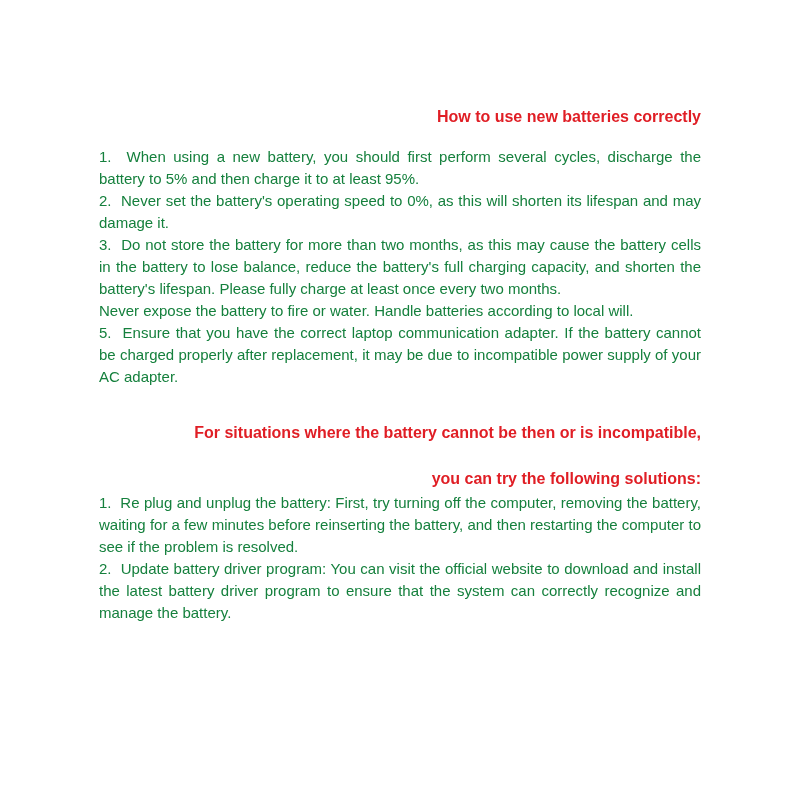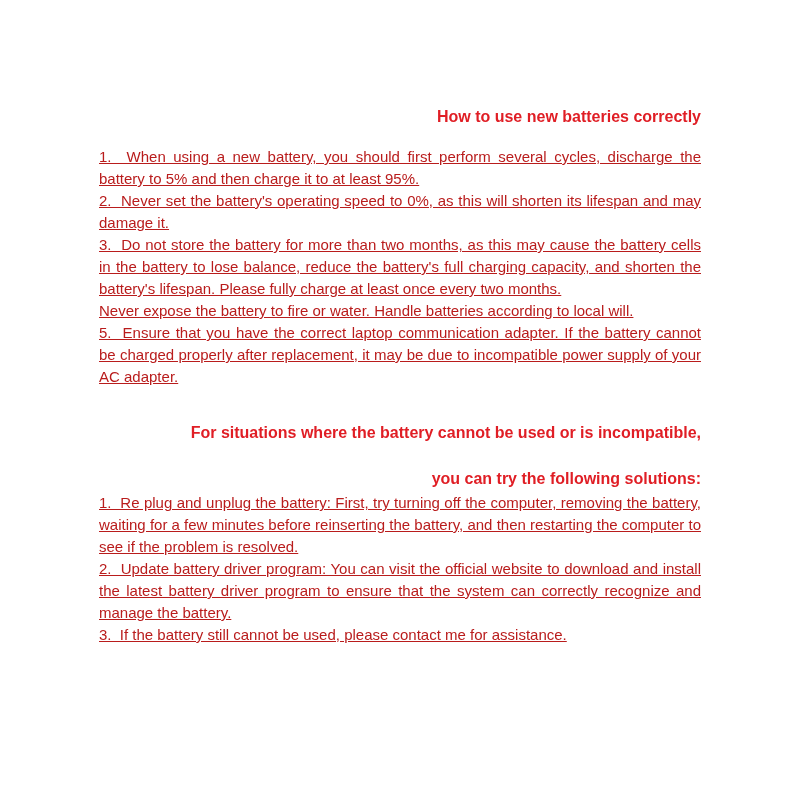--- a/index.html
+++ b/index.html
@@ -35,46 +35,44 @@
   .h-sub1 {
     margin-top: 33px;
     line-height: 24px;
   }
   .h-sub2 {
     margin-top: 22px;
     line-height: 24px;
     margin-bottom: 1px;
   }
   .body-para {
-    color: #b91c1c;
+    color: #15803d;
     font-size: 15px;
     line-height: 22px;
     text-align: justify;
     margin: 0;
-    text-decoration: underline;
   }
 </style>
 </head>
 <body>
 
 <div class="page">
 
   <h1 class="red-heading h-main">How to use new batteries correctly</h1>
 
   <div>
     <p class="body-para">1.&nbsp; When using a new battery, you should first perform several cycles, discharge the battery to 5% and then charge it to at least 95%.</p>
     <p class="body-para">2.&nbsp; Never set the battery's operating speed to 0%, as this will shorten its lifespan and may damage it.</p>
     <p class="body-para">3.&nbsp; Do not store the battery for more than two months, as this may cause the battery cells in the battery to lose balance, reduce the battery's full charging capacity, and shorten the battery's lifespan. Please fully charge at least once every two months.</p>
     <p class="body-para">Never expose the battery to fire or water. Handle batteries according to local will.</p>
     <p class="body-para">5.&nbsp; Ensure that you have the correct laptop communication adapter. If the battery cannot be charged properly after replacement, it may be due to incompatible power supply of your AC adapter.</p>
   </div>
 
-  <h2 class="red-heading h-sub1">For situations where the battery cannot be used or is incompatible,</h2>
+  <h2 class="red-heading h-sub1">For situations where the battery cannot be then or is incompatible,</h2>
 
   <h2 class="red-heading h-sub2">you can try the following solutions:</h2>
 
   <div>
     <p class="body-para">1.&nbsp; Re plug and unplug the battery: First, try turning off the computer, removing the battery, waiting for a few minutes before reinserting the battery, and then restarting the computer to see if the problem is resolved.</p>
     <p class="body-para">2.&nbsp; Update battery driver program: You can visit the official website to download and install the latest battery driver program to ensure that the system can correctly recognize and manage the battery.</p>
-    <p class="body-para">3.&nbsp; If the battery still cannot be used, please contact me for assistance.</p>
   </div>
 
 </div>
 
 </body></html>

